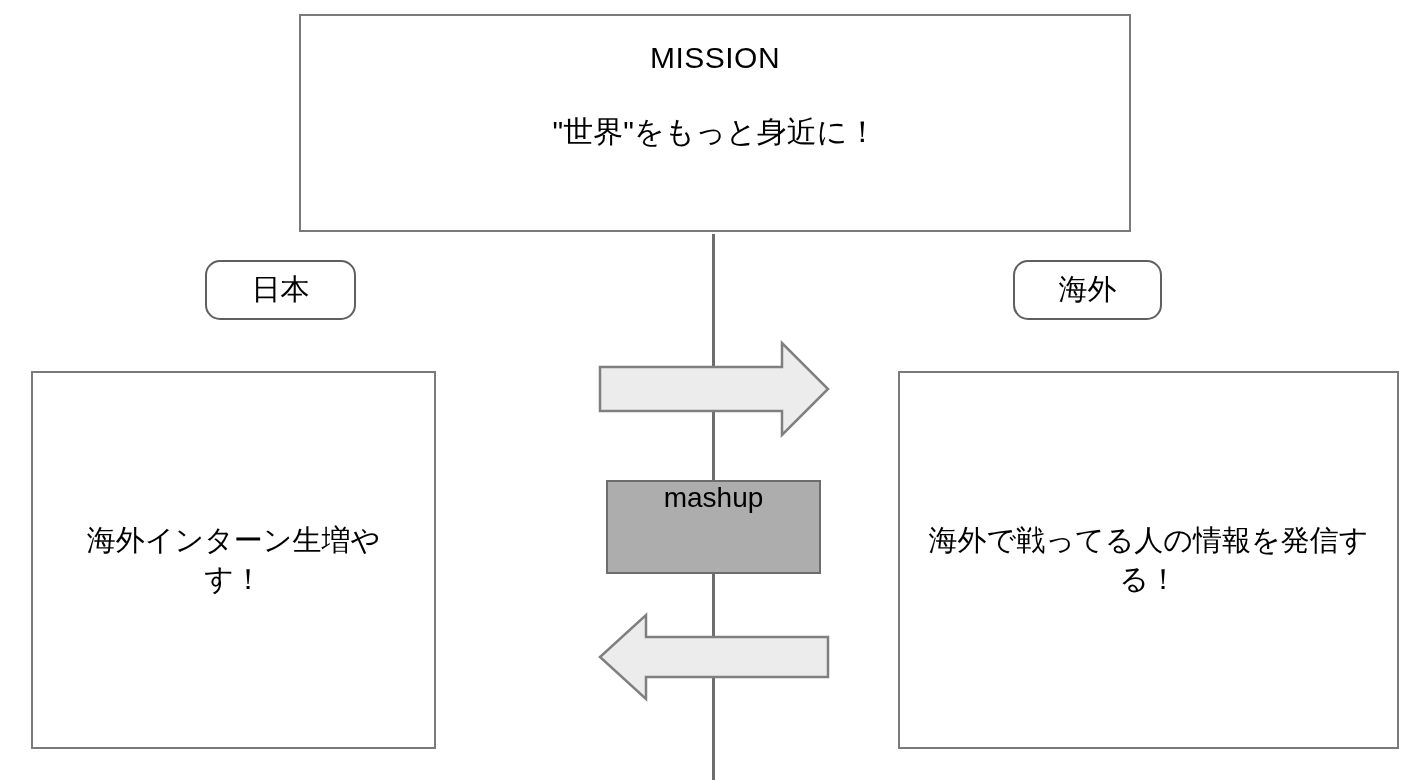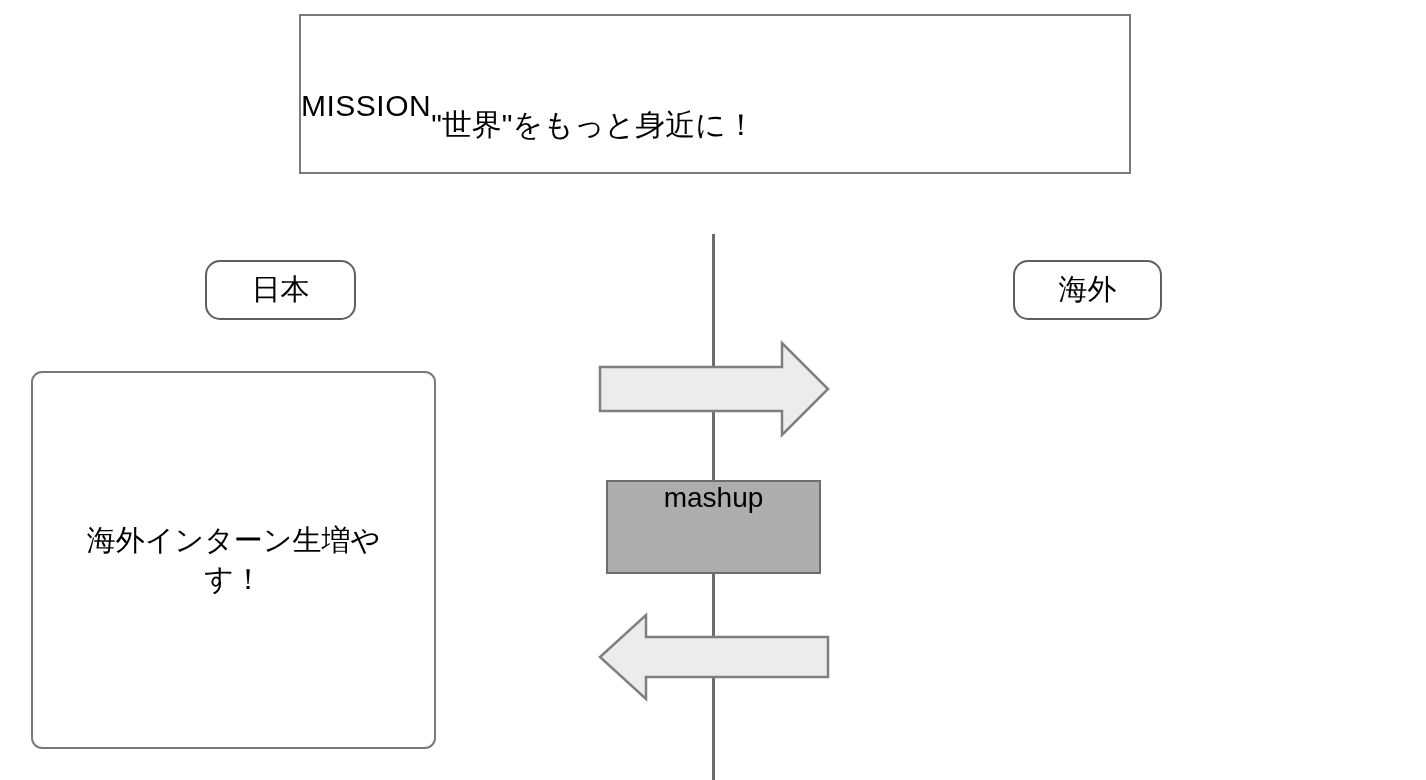--- a/index.html
+++ b/index.html
@@ -18,25 +18,26 @@
     background: #ffffff;
     overflow: hidden;
   }
 
   
   .mission-box {
     position: absolute;
     left: 299px;
     top: 14px;
     width: 832px;
-    height: 160px;
+    height: 218px;
     border: 2px solid #7a7a7a;
     background: #ffffff;
     box-sizing: border-box;
     display: flex;
+    flex-direction: column;
     align-items: center;
     padding-top: 24px;
   }
   .mission-title {
     font-size: 30px;
     line-height: 1.2;
     letter-spacing: 0.5px;
     color: #000;
   }
   .mission-sub {
@@ -87,21 +88,21 @@
     top: 371px;
     height: 378px;
     border: 2px solid #7a7a7a;
     background: #ffffff;
     box-sizing: border-box;
     display: flex;
     align-items: center;
     justify-content: center;
     padding: 0 26px;
   }
-  .content-box.left  { left: 31px;  width: 405px; border-radius: 11px; }
+  .content-box.left  { left: 31px;  width: 405px; }
   .content-box.right { left: 898px; width: 501px; }
   .content-text {
     font-size: 29px;
     line-height: 1.35;
     text-align: center;
     color: #000;
   }
 
   
   .arrow {
@@ -148,20 +149,23 @@
     <span>日本</span>
   </div>
   <div class="region-label overseas">
     <span>海外</span>
   </div>
 
   <div class="content-box left">
     <div class="content-text">海外インターン生増やす！</div>
   </div>
 
+  <div class="content-box right">
+    <div class="content-text">海外で戦ってる人の情報を発信する！</div>
+  </div>
 
   <div class="arrow top">
     <svg viewBox="0 0 232 98" preserveAspectRatio="none">
       <polygon points="2,27 184,27 184,3 230,49 184,95 184,71 2,71" fill="#ececec" stroke="#7f7f7f" stroke-width="2.5" stroke-linejoin="miter"></polygon>
     </svg>
   </div>
 
   <div class="arrow bottom">
     <svg viewBox="0 0 232 90" preserveAspectRatio="none">
       <polygon points="230,25 48,25 48,3 2,45 48,87 48,65 230,65" fill="#ececec" stroke="#7f7f7f" stroke-width="2.5" stroke-linejoin="miter"></polygon>

